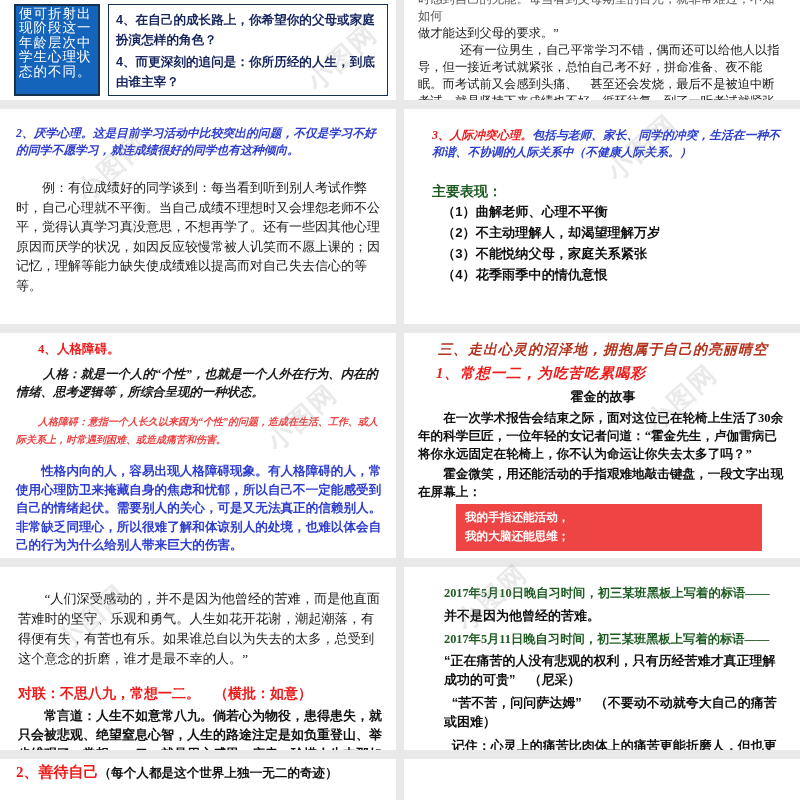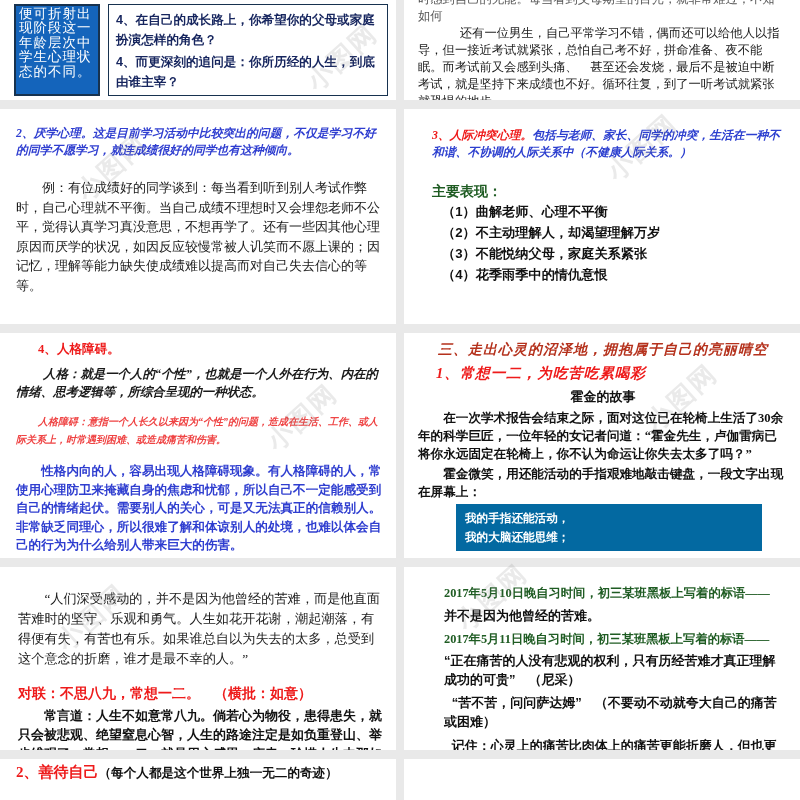--- a/index.html
+++ b/index.html
@@ -97,22 +97,22 @@
 
   
   .lab-green { font-size:14px; color:#1f5c23; font-weight:bold; font-family:"Liberation Sans",sans-serif; }
   .li-hei { font-size:13.2px; line-height:21px; color:#111; font-family:"Liberation Sans",sans-serif; font-weight:bold; }
 
   
   .t-red-kai { color:#b5321d; font-size:14px; font-weight:bold; font-style:italic; letter-spacing:1px; }
   .t-red2    { color:#ee1b1b; font-size:14.5px; font-weight:bold; font-style:italic; letter-spacing:1px; }
   .story-ctr { font-size:13px; font-weight:bold; text-align:center; color:#111; }
   .quotebox {
-    background:#0369a1; color:#ffffff;
-    font-family:Liberation Sans, sans-serif;
+    background:#ef4444; color:#ffffff;
+    font-family:Liberation Serif, serif;
     font-weight:bold; font-size:11.6px; line-height:18.5px;
     padding:5px 9px; margin-left:38px; margin-right:26px; margin-top:3px;
   }
 
   
   .quote-song { font-size:13.2px; line-height:20px; color:#1a1a1a; }
   .couplet { color:#ee1b1b; font-weight:bold; font-size:14px; font-family:"Liberation Sans",sans-serif; }
   .cy { font-size:13px; line-height:19px; color:#111; font-family:"Liberation Sans",sans-serif; font-weight:bold; }
 
   
@@ -146,20 +146,21 @@
             <div>4、在自己的成长路上，你希望你的父母或家庭扮演怎样的角色？</div>
             <div style="margin-top:2px;">4、而更深刻的追问是：你所历经的人生，到底由谁主宰？</div>
           </div>
         </div>
       </div>
     </div>
 
     <div class="slide clip">
       <div class="inner" style="padding:0 14px;">
         <div class="p2 song" style="margin-top:-9px; color:#555;">时感到自己的无能。每当看到父母期望的目光，就非常难过，不知如何</div>
+        <div class="p2 song">做才能达到父母的要求。”</div>
         <div class="p2 song ind" style="text-indent:3.4em;">还有一位男生，自己平常学习不错，偶而还可以给他人以指导，但一接近考试就紧张，总怕自己考不好，拼命准备、夜不能眠。而考试前又会感到头痛、　甚至还会发烧，最后不是被迫中断考试，就是坚持下来成绩也不好。循环往复，到了一听考试就紧张就恐惧的地步。</div>
       </div>
     </div>
 
   </div>
   <div class="gapline"></div>
 
   <div class="row r2">
 
     <div class="slide clip">

